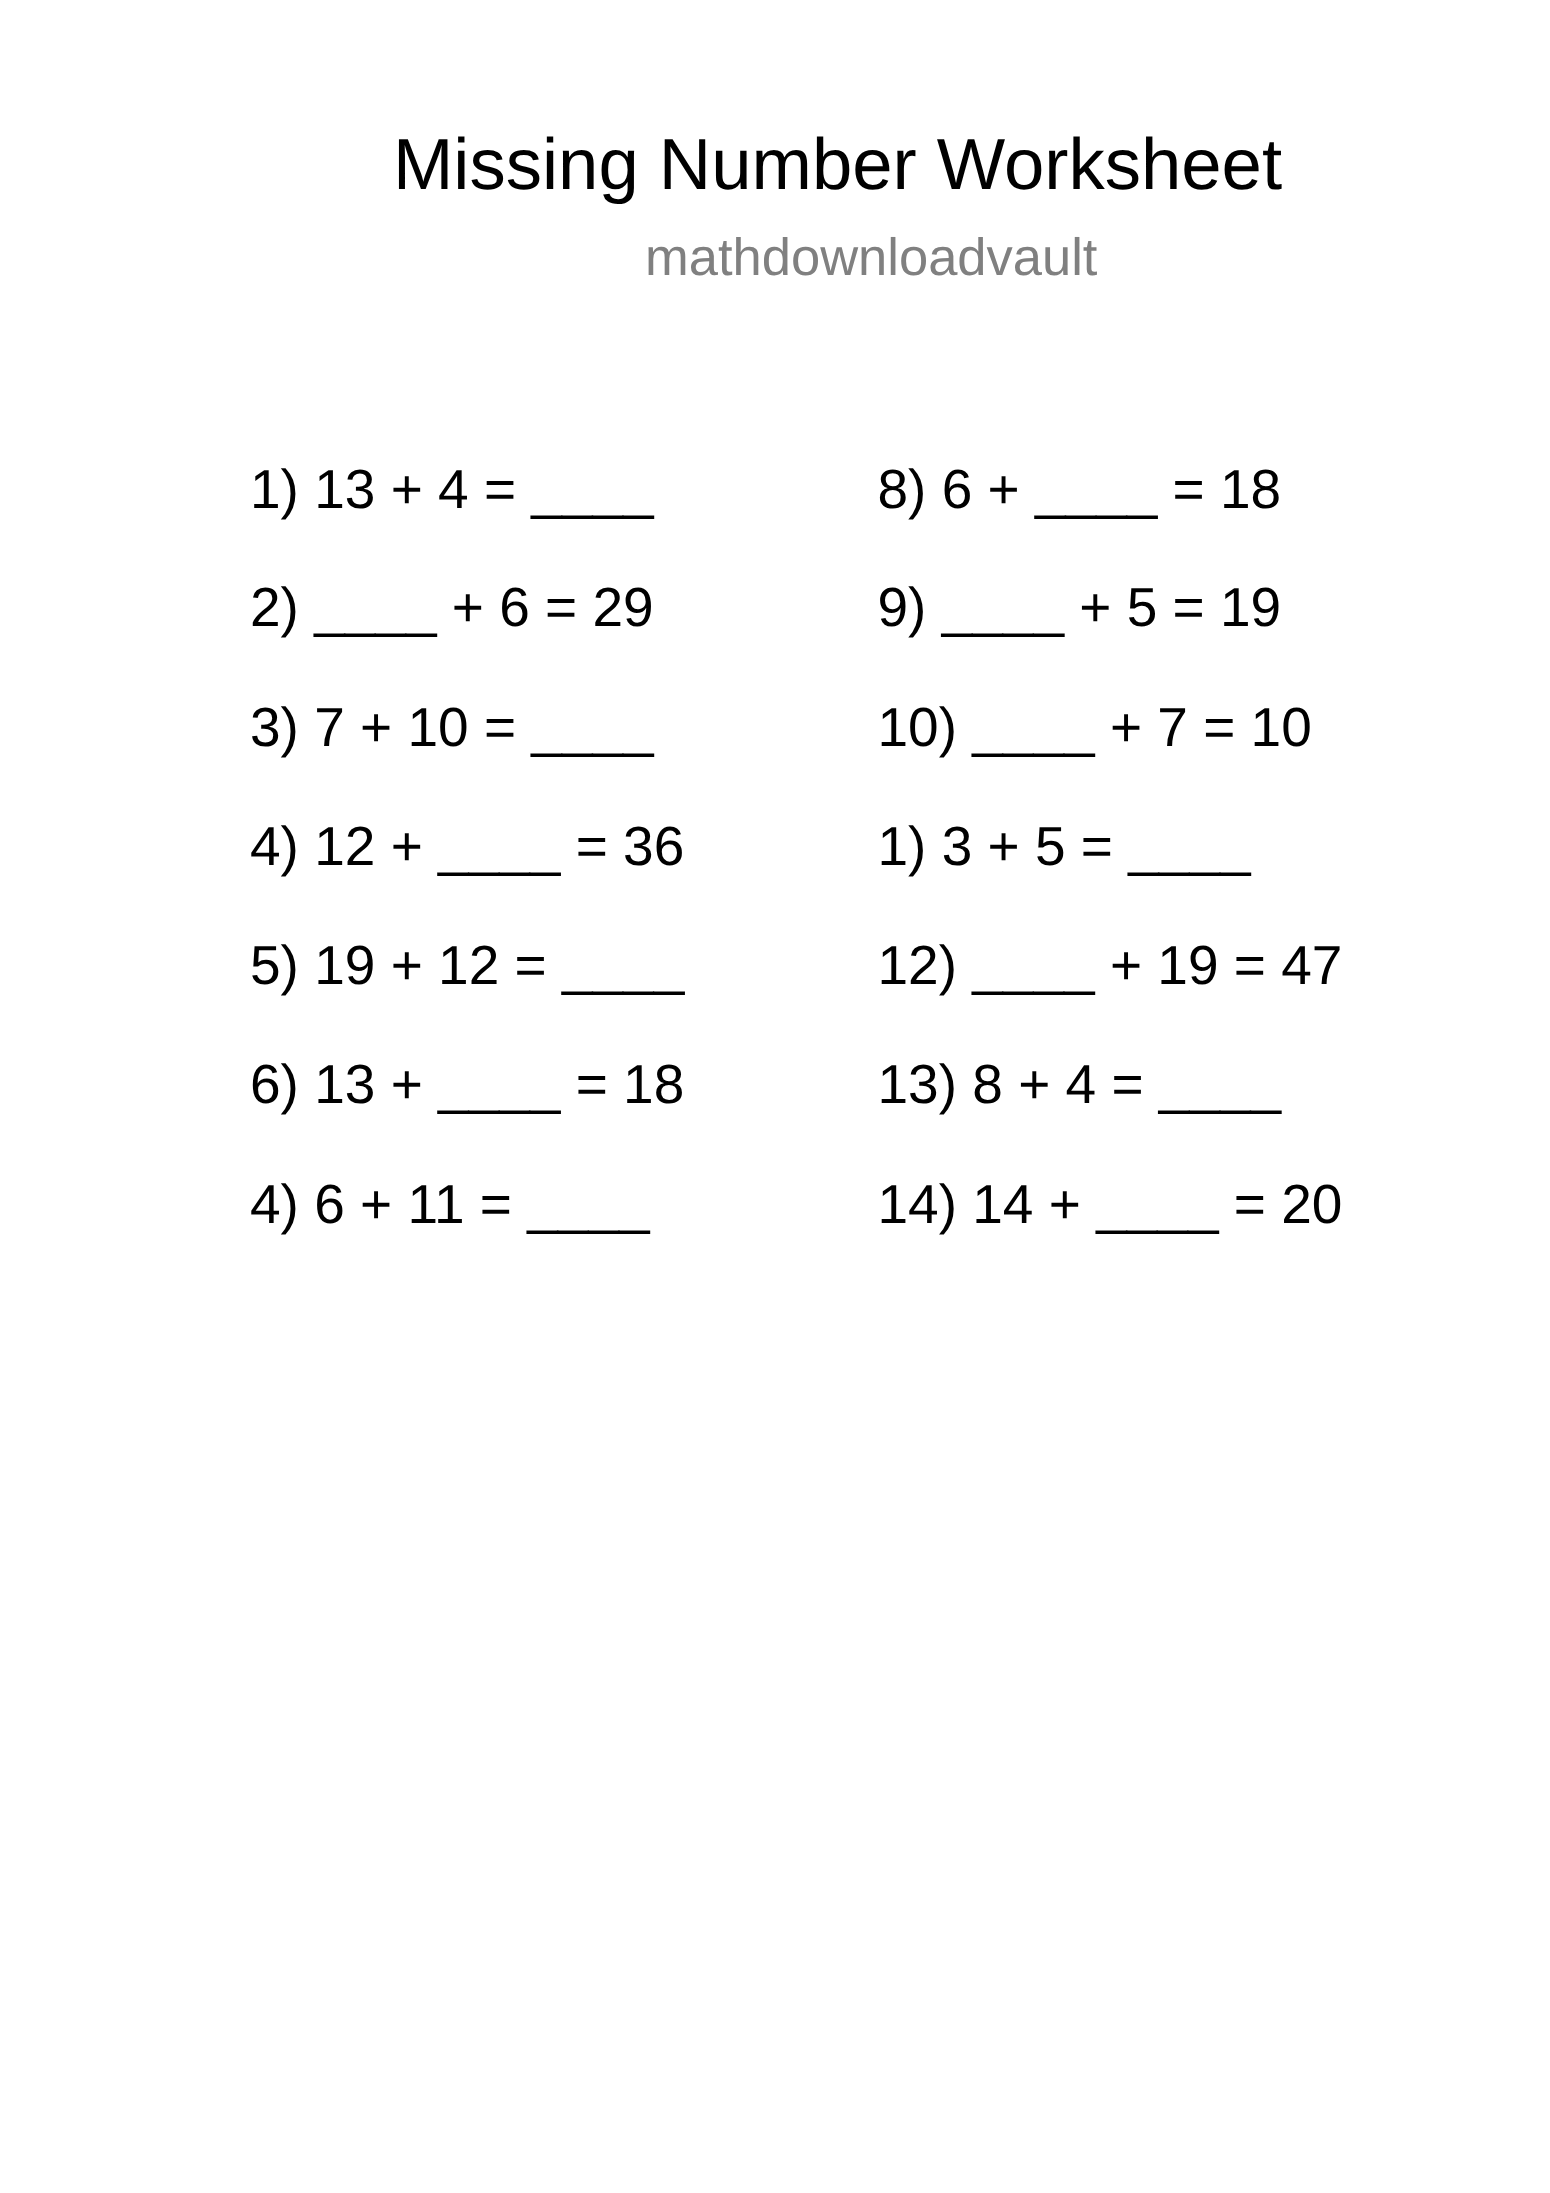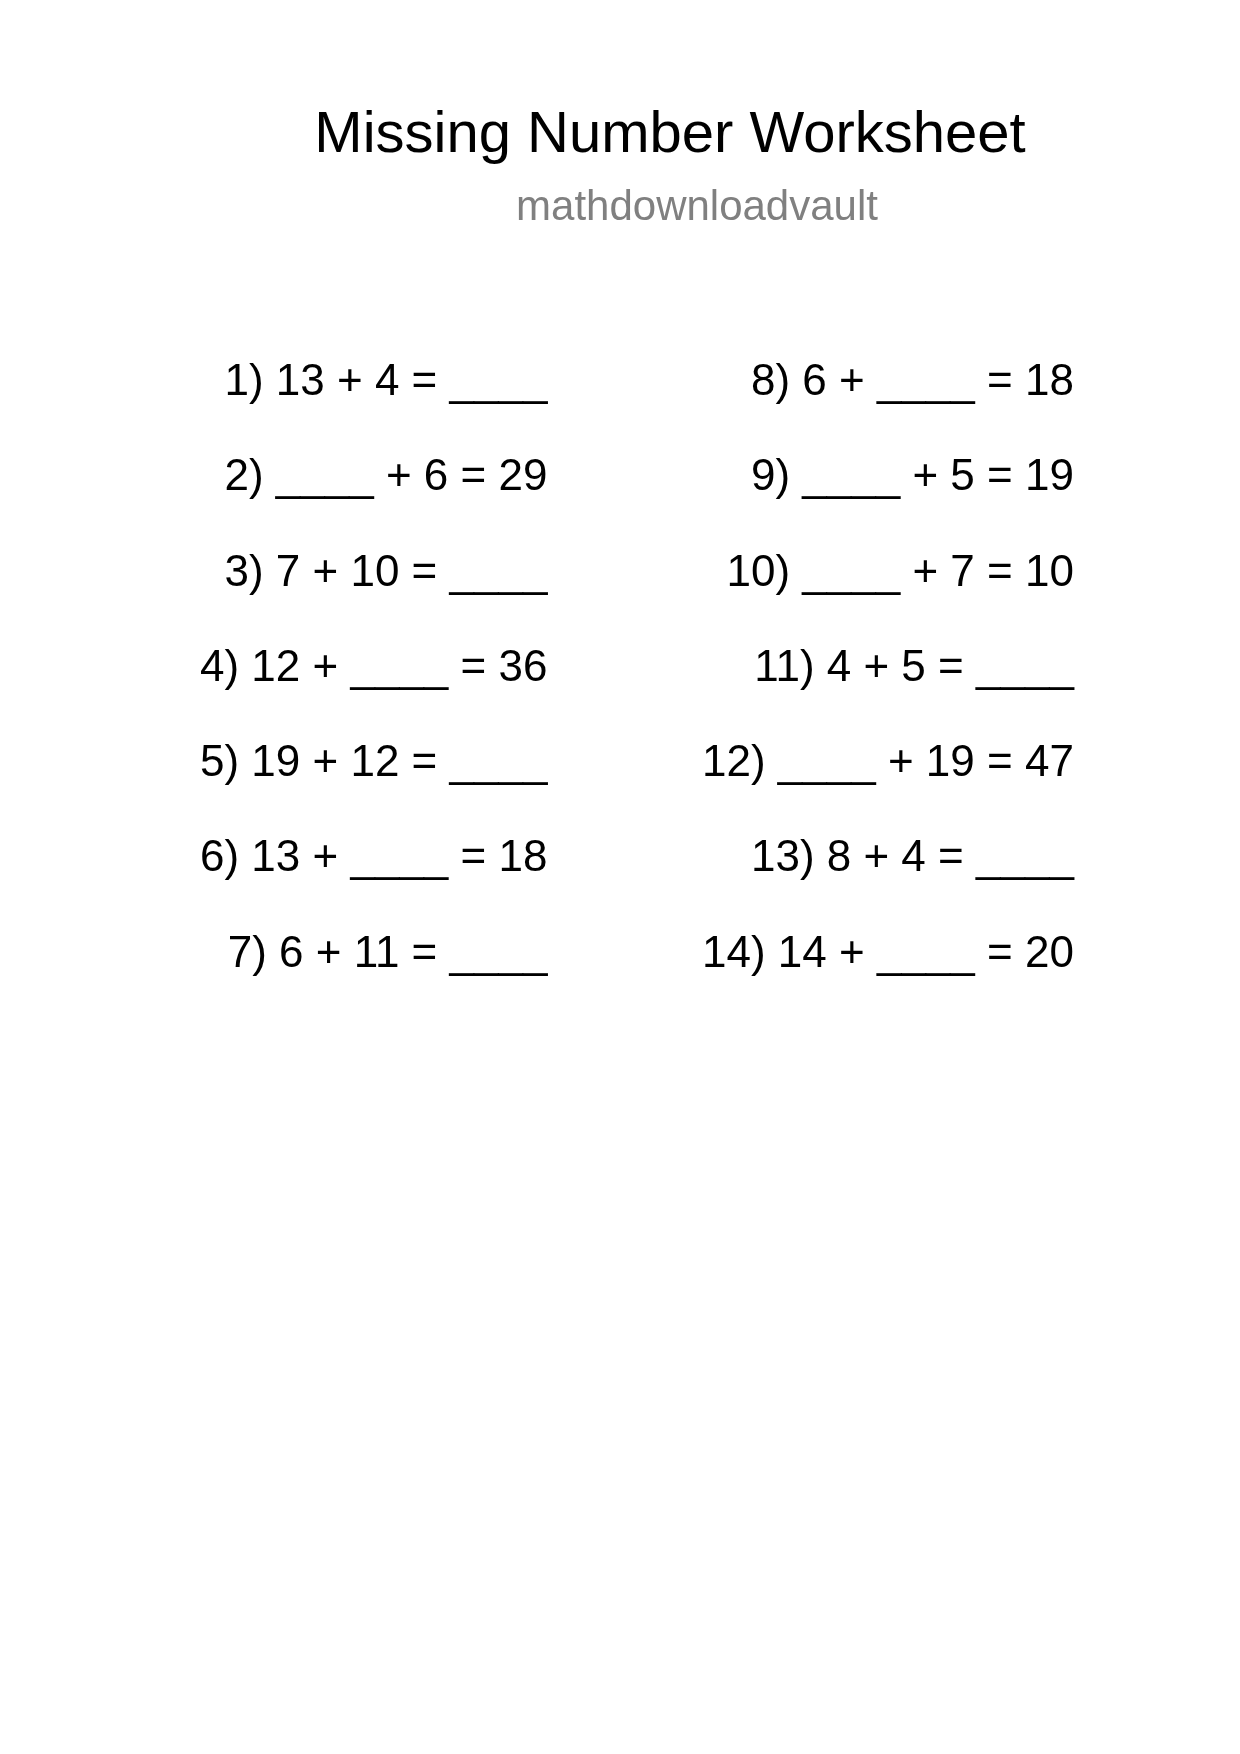--- a/index.html
+++ b/index.html
@@ -1,40 +1,40 @@
 <!DOCTYPE html>
 <html><head>
 <meta charset="utf-8">
 <style>
   html, body { margin: 0; padding: 0; background: #ffffff; }
   body { width: 1240px; height: 1754px; position: relative; overflow: hidden; font-family: "Liberation Sans", sans-serif; color: #000; }
   .title { position: absolute; left: 0; width: 1340px; top: 96px; text-align: center; font-size: 58px; line-height: 72px; }
   .subtitle { position: absolute; left: 0; width: 1394px; top: 180px; text-align: center; font-size: 42px; line-height: 52px; color: #808080; }
-  .col { position: absolute; top: 352px; text-align: right; }
+  .col { position: absolute; top: 364px; }
   .col.left { left: 200px; }
   .col.right { left: 702px; }
   .problem { height: 95.3px; font-size: 44px; line-height: 56px; white-space: pre; }
 </style>
 </head>
 <body>
 
 <div class="title">Missing Number Worksheet</div>
 <div class="subtitle">mathdownloadvault</div>
 
 <div class="col left">
   <div class="problem">1) 13 + 4 = ____</div>
   <div class="problem">2) ____ + 6 = 29</div>
   <div class="problem">3) 7 + 10 = ____</div>
   <div class="problem">4) 12 + ____ = 36</div>
   <div class="problem">5) 19 + 12 = ____</div>
   <div class="problem">6) 13 + ____ = 18</div>
-  <div class="problem">7) 6 + 11 = ____</div>
+  <div class="problem">4) 6 + 11 = ____</div>
 </div>
 
 <div class="col right">
   <div class="problem">8) 6 + ____ = 18</div>
   <div class="problem">9) ____ + 5 = 19</div>
   <div class="problem">10) ____ + 7 = 10</div>
-  <div class="problem">11) 4 + 5 = ____</div>
+  <div class="problem">1) 3 + 5 = ____</div>
   <div class="problem">12) ____ + 19 = 47</div>
   <div class="problem">13) 8 + 4 = ____</div>
   <div class="problem">14) 14 + ____ = 20</div>
 </div>
 
 </body></html>

